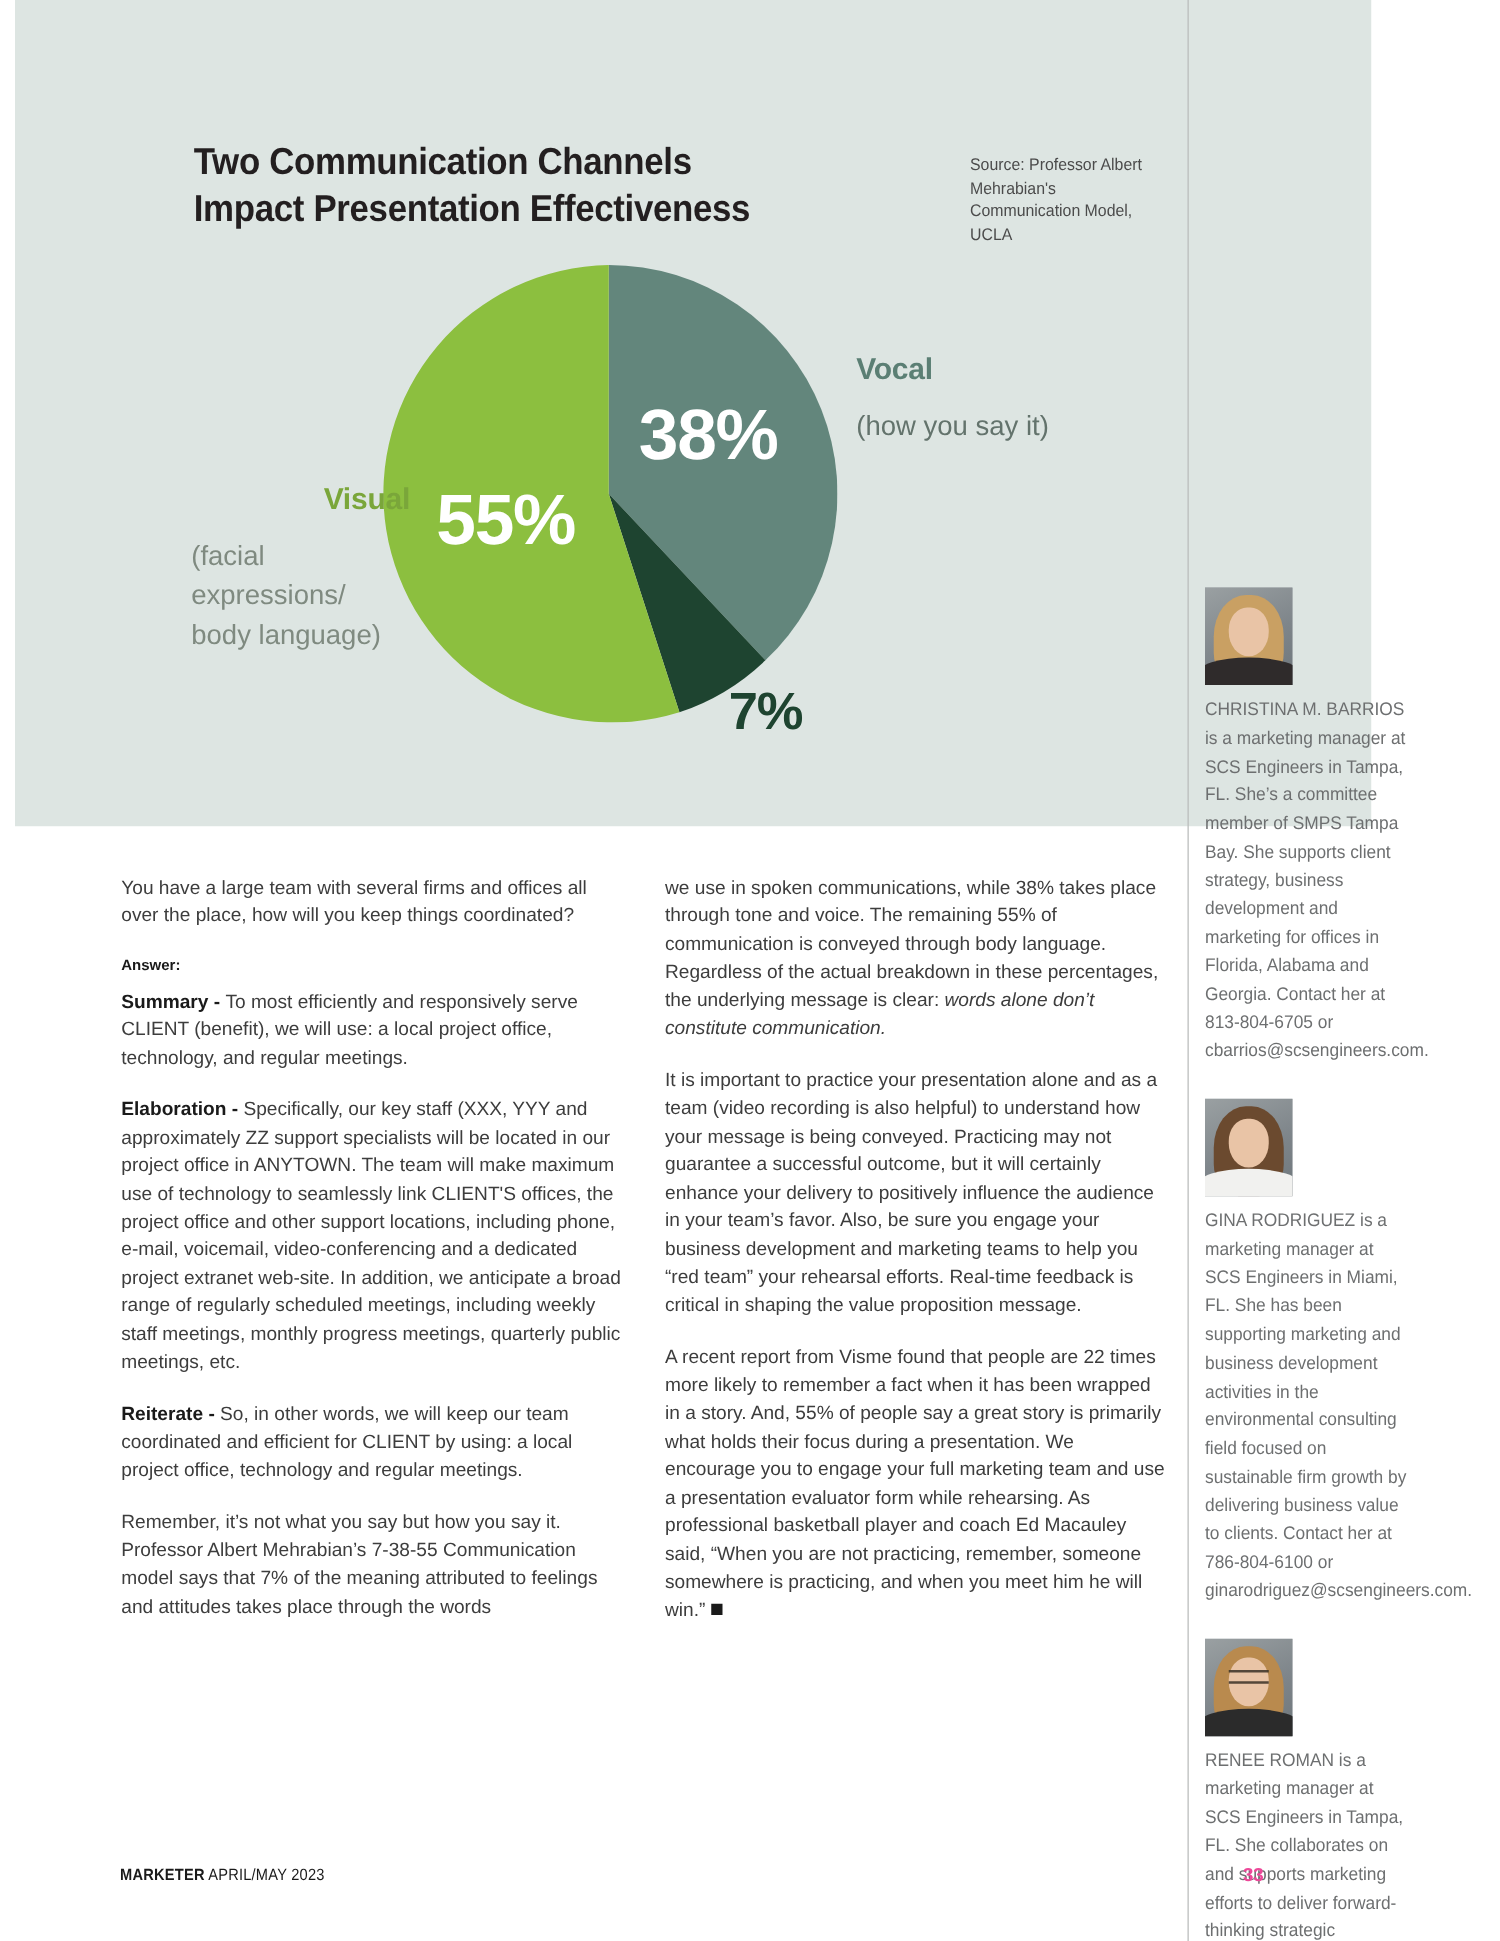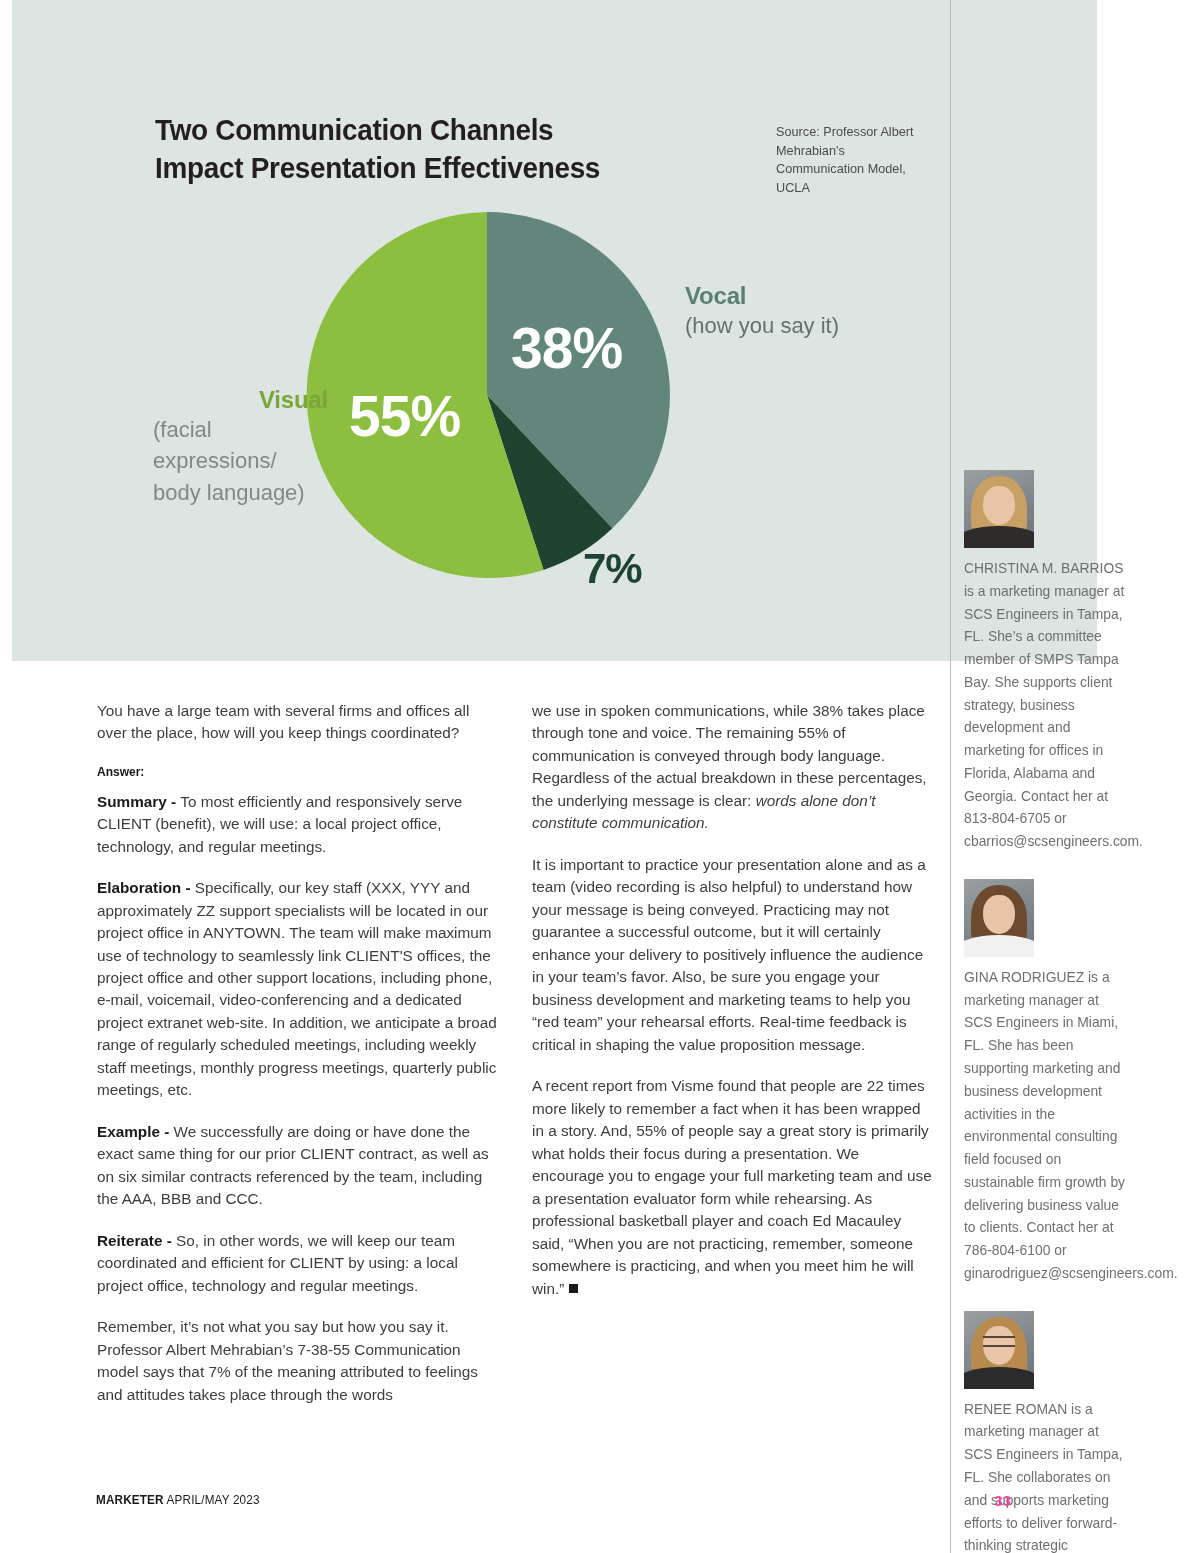--- a/index.html
+++ b/index.html
@@ -90,20 +90,21 @@
     font-weight: bold;
     font-size: 24px;
     line-height: 1.15;
     letter-spacing: -0.2px;
   }
   .label-sub {
     font-family: "Liberation Sans Narrow", "Liberation Sans", sans-serif;
     font-size: 22px;
     line-height: 1.45;
     color: #6b6f6d;
+    margin-top: 15px;
   }
   #label-visual { left: 141px; top: 386px; width: 175px; }
   #label-visual .label-title { color: #7aa63a; text-align: right; }
   #label-visual .label-sub { color: #7f8a80; }
 
   #label-vocal { left: 673px; top: 282px; width: 230px; }
   #label-vocal .label-title { color: #5b7f74; }
   #label-vocal .label-sub { color: #63736c; }
 
   #label-verbal { left: 673px; top: 540px; width: 230px; }
@@ -287,21 +288,20 @@
 
 <div class="body-col" id="col-left">
   <p>You have a large team with several firms and offices all over the place, how will you keep things coordinated?</p>
 
   <div class="heading-a">Answer:</div>
 
   <p><span class="head">Summary - </span><span>To most efficiently and responsively serve CLIENT (benefit), we will use: a local project office, technology, and regular meetings.</span></p>
 
   <p><span class="head">Elaboration - </span><span>Specifically, our key staff (XXX, YYY and approximately ZZ support specialists will be located in our project office in ANYTOWN. The team will make maximum use of technology to seamlessly link CLIENT'S offices, the project office and other support locations, including phone, e-mail, voicemail, video-conferencing and a dedicated project extranet web-site. In addition, we anticipate a broad range of regularly scheduled meetings, including weekly staff meetings, monthly progress meetings, quarterly public meetings, etc.</span></p>
 
-  <p><span class="head">Example - </span><span>We successfully are doing or have done the exact same thing for our prior CLIENT contract, as well as on six similar contracts referenced by the team, including the AAA, BBB and CCC.</span></p>
 
   <p><span class="head">Reiterate - </span><span>So, in other words, we will keep our team coordinated and efficient for CLIENT by using: a local project office, technology and regular meetings.</span></p>
 
   <p>Remember, it’s not what you say but how you say it. Professor Albert Mehrabian’s 7-38-55 Communication model says that 7% of the meaning attributed to feelings and attitudes takes place through the words</p>
 </div>
 
 <div class="body-col" id="col-mid">
   <p><span>we use in spoken communications, while 38% takes place through tone and voice. The remaining 55% of communication is conveyed through body language. Regardless of the actual breakdown in these percentages, the underlying message is clear: </span><span class="it">words alone don’t constitute communication.</span></p>
 
   <p>It is important to practice your presentation alone and as a team (video recording is also helpful) to understand how your message is being conveyed. Practicing may not guarantee a successful outcome, but it will certainly enhance your delivery to positively influence the audience in your team’s favor. Also, be sure you engage your business development and marketing teams to help you “red team” your rehearsal efforts. Real-time feedback is critical in shaping the value proposition message.</p>

